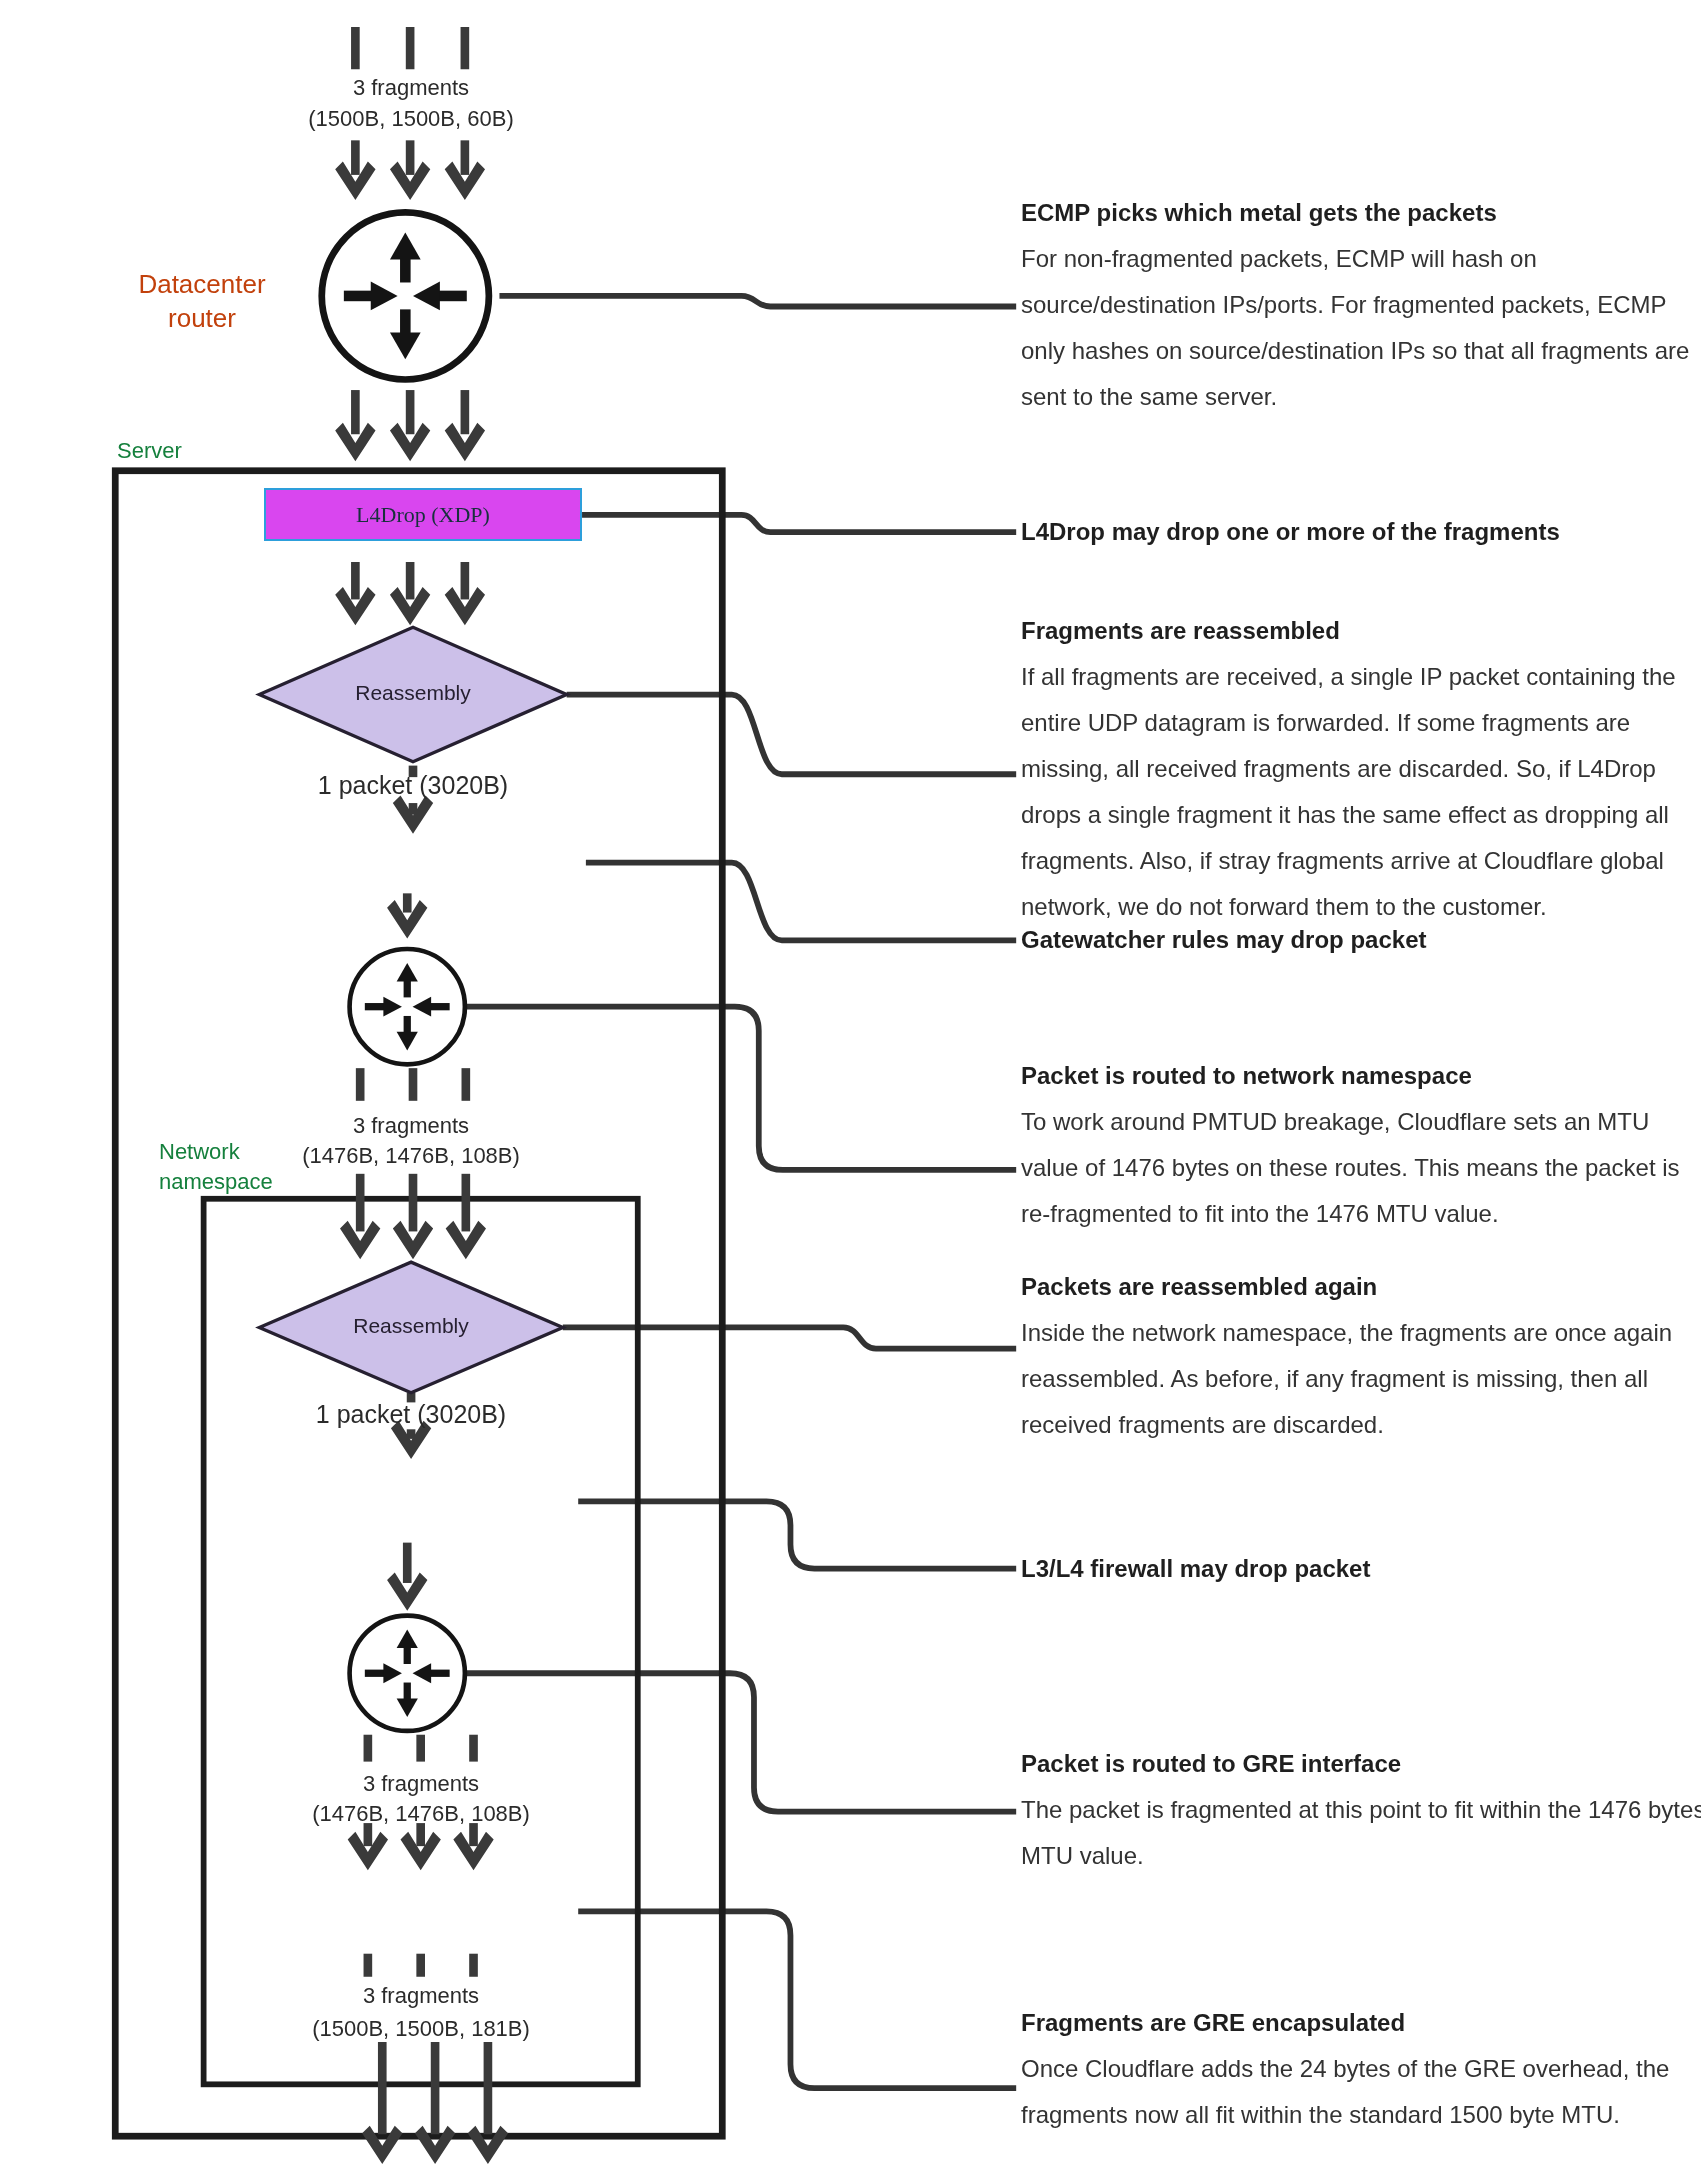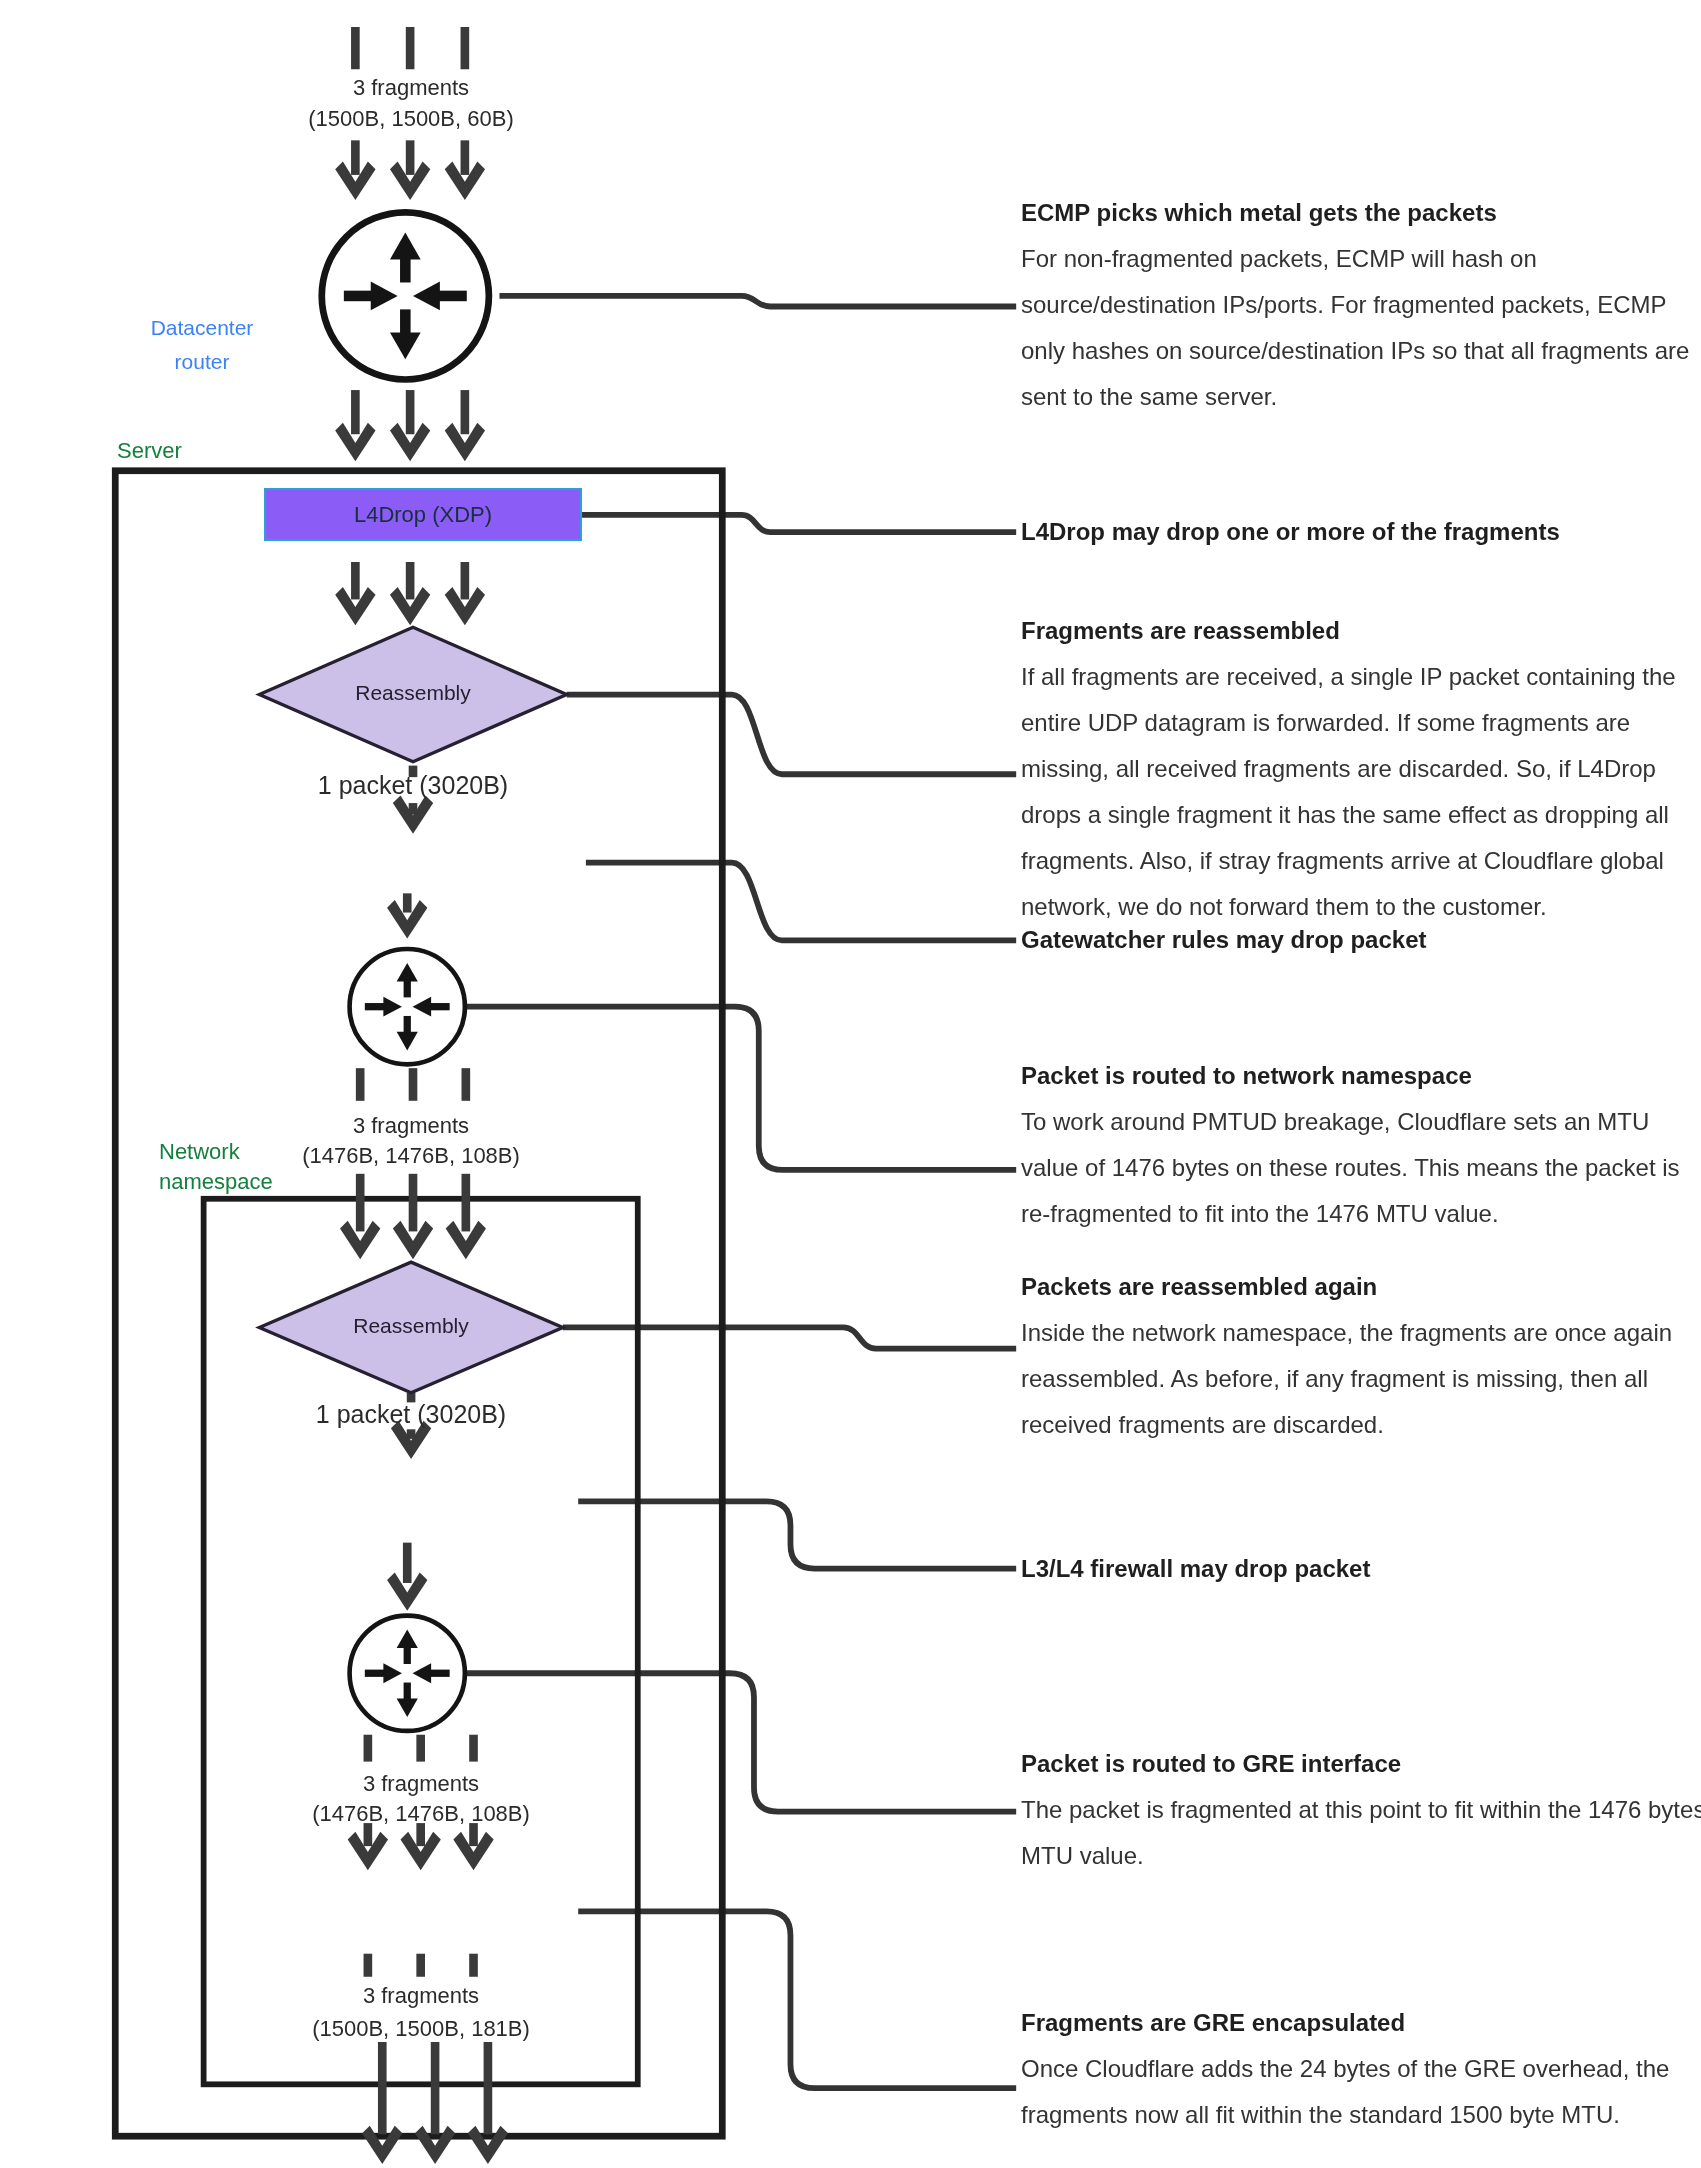--- a/index.html
+++ b/index.html
@@ -10,31 +10,32 @@
     font-family:"Liberation Sans", sans-serif;
     color:#222;
     overflow:hidden;
     padding-left:48px;
   }
   #diagram-svg{position:absolute;left:0;top:0;}
   .lbl{position:absolute;color:#2b2b2b;}
   .center{text-align:center;}
   .frag{font-size:22px;line-height:29px;}
   .pkt{font-size:25px;line-height:31px;}
-  .side-label{font-size:21px;line-height:34px;color:#3b82f6;margin-top:44px;}
+  .side-label{font-size:26px;line-height:34px;color:#c2410c;}
   .small-label{font-size:22px;line-height:30px;color:#15803d;}
   .cyanbox{
     position:absolute;
-    background:#8b5cf6;
+    background:#d946ef;
     border:2.9px solid #2D9FDB;
     box-sizing:border-box;
     display:flex;align-items:center;justify-content:center;
     flex-direction:column;
     font-size:22px;color:#17313c;
     text-align:center;
+    font-family:Liberation Serif, serif;
   }
   .diamond-lbl{font-size:21px;color:#262031;}
   .ann{position:absolute;left:1021px;width:687px;}
   .ann-title{font-weight:bold;font-size:24px;line-height:46px;color:#1f1f1f;}
   .ann-body{font-size:24px;line-height:46px;color:#333;}
 </style>
 </head>
 <body>
 
 <div id="canvas">

